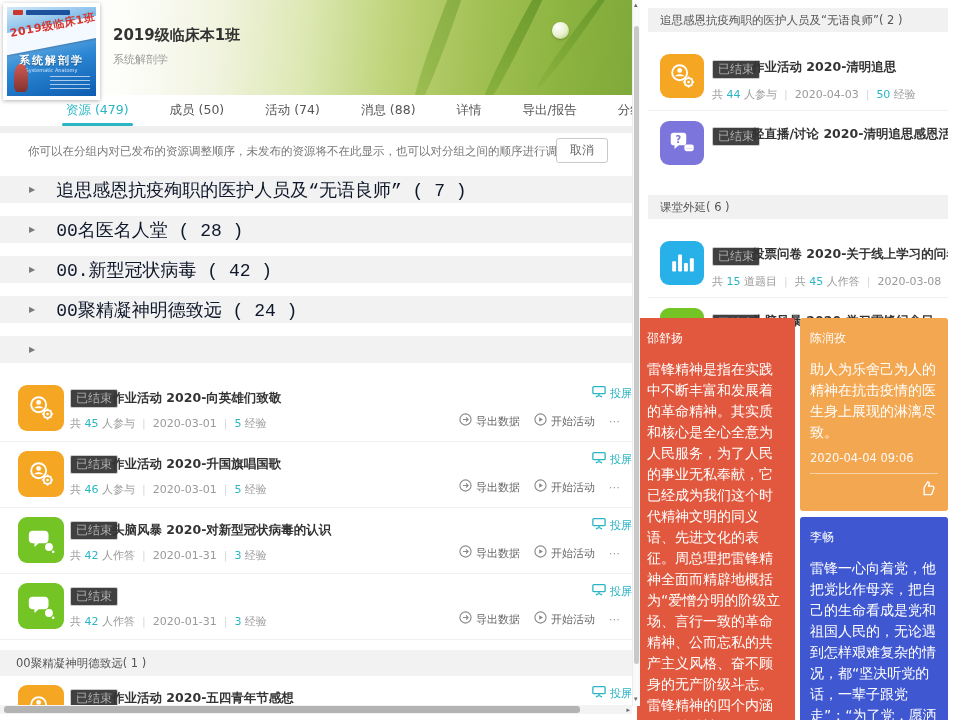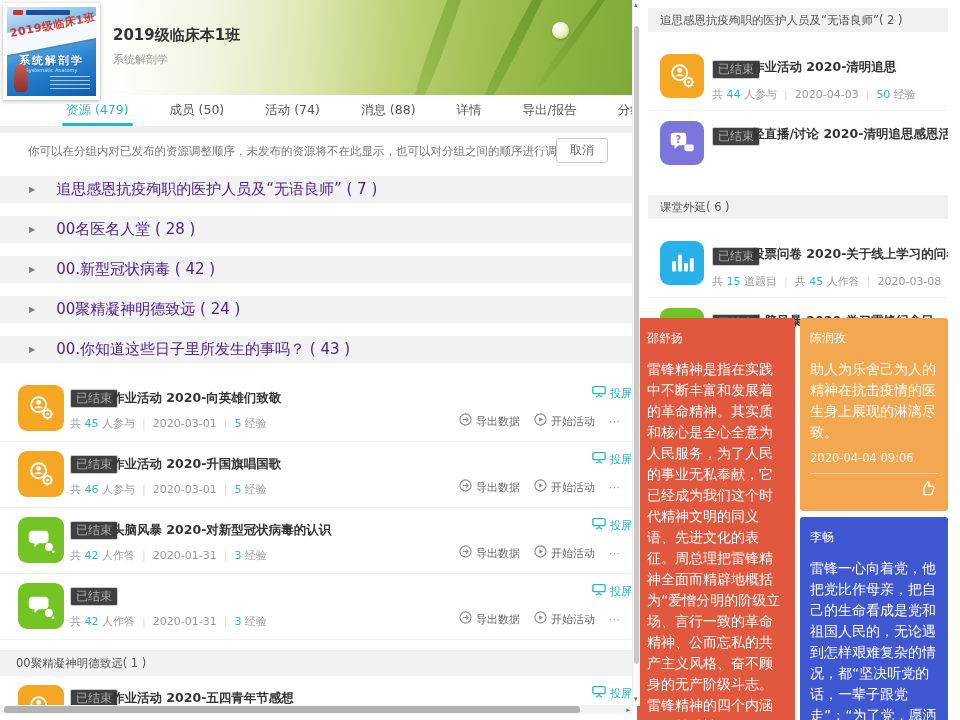--- a/index.html
+++ b/index.html
@@ -46,21 +46,21 @@
 
   .content{position:absolute;left:0;top:133px;width:632px;height:572px;background:#fff;overflow:hidden;}
   .notice-row{height:36px;position:relative;}
   .notice-text{position:absolute;left:28px;top:11px;font-size:11.5px;color:#777;white-space:nowrap;}
   .cancel-btn{position:absolute;right:24px;top:5px;width:52px;height:25px;background:#fff;
     border:1px solid #c9c9c9;border-radius:3px;font-size:12px;color:#666;cursor:pointer;
     font-family:inherit;padding:0;}
   .groups{padding-top:7px;}
   .group-row{height:27px;margin-bottom:13px;background:#f2f2f2;display:flex;align-items:center;cursor:pointer;}
   .caret{margin-left:29px;font-size:8px;color:#7a7a7a;}
-  .group-label{margin-left:21px;font-size:15px;color:#4c1d95;}
+  .group-label{margin-left:21px;font-size:18px;color:#0f172a;font-family:Liberation Mono, monospace;}
 
   .act-row{height:65px;position:relative;border-bottom:1px solid #f0f0f0;}
   .act-icon{position:absolute;left:18px;top:9px;width:46px;height:46px;border-radius:9px;
     display:flex;align-items:center;justify-content:center;}
   .act-icon svg{width:30px;height:30px;}
   .badge{position:absolute;left:70px;top:13px;font-size:12px;color:#b0b0b0;border:1px solid #ccc;
     border-radius:2px;padding:1px 5px;line-height:1.25;background:#404040;white-space:nowrap;}
   .act-title{position:absolute;left:112px;top:14px;font-size:12.5px;color:#333;font-weight:600;white-space:nowrap;cursor:pointer;}
   .act-meta{position:absolute;left:70px;top:40px;font-size:11px;color:#999;white-space:nowrap;}
   .m1{color:#2ab5c5;}
@@ -185,21 +185,20 @@
           <div class="group-row">
     <span class="caret">▶</span>
     <span class="group-label">00.新型冠状病毒 ( 42 )</span>
   </div>
           <div class="group-row">
     <span class="caret">▶</span>
     <span class="group-label">00聚精凝神明德致远 ( 24 )</span>
   </div>
           <div class="group-row">
     <span class="caret">▶</span>
-    <span class="group-label">00.你知道这些日子里所发生的事吗？ ( 43 )</span>
   </div>
         </div>
       <div class="act-list" id="act-list">
           <div class="act-row">
     <div class="act-icon" style="background: rgb(245, 166, 35);">
               <svg viewBox="0 0 32 32" fill="none" stroke="#fff" stroke-width="2">
                 <circle cx="13.5" cy="12.5" r="8"></circle>
                 <circle cx="13.5" cy="10" r="2.6" fill="#fff" stroke="none"></circle>
                 <path d="M8.8 16.2c1.1-2.8 8.3-2.8 9.4 0z" fill="#fff" stroke="none"></path>
                 <circle cx="23" cy="22.5" r="4.2"></circle>

